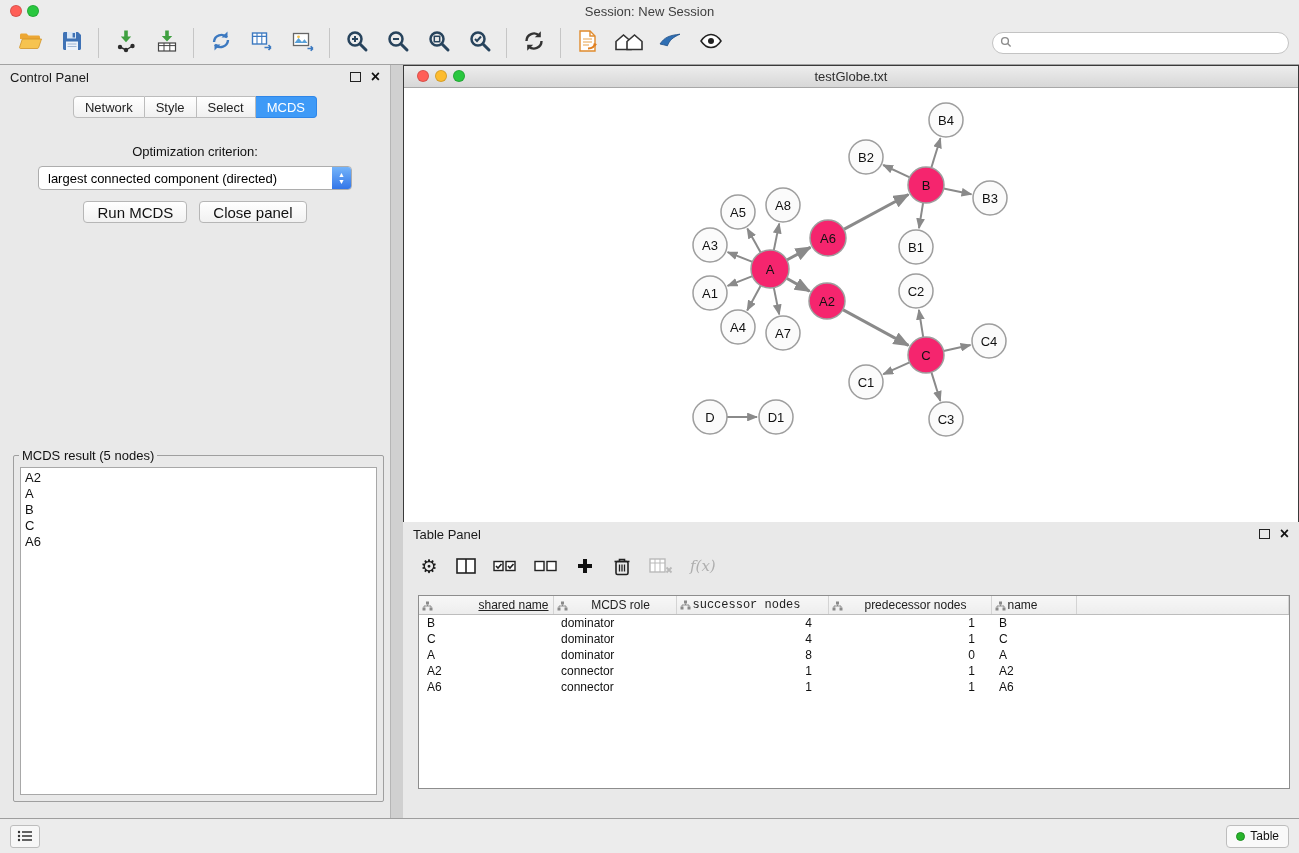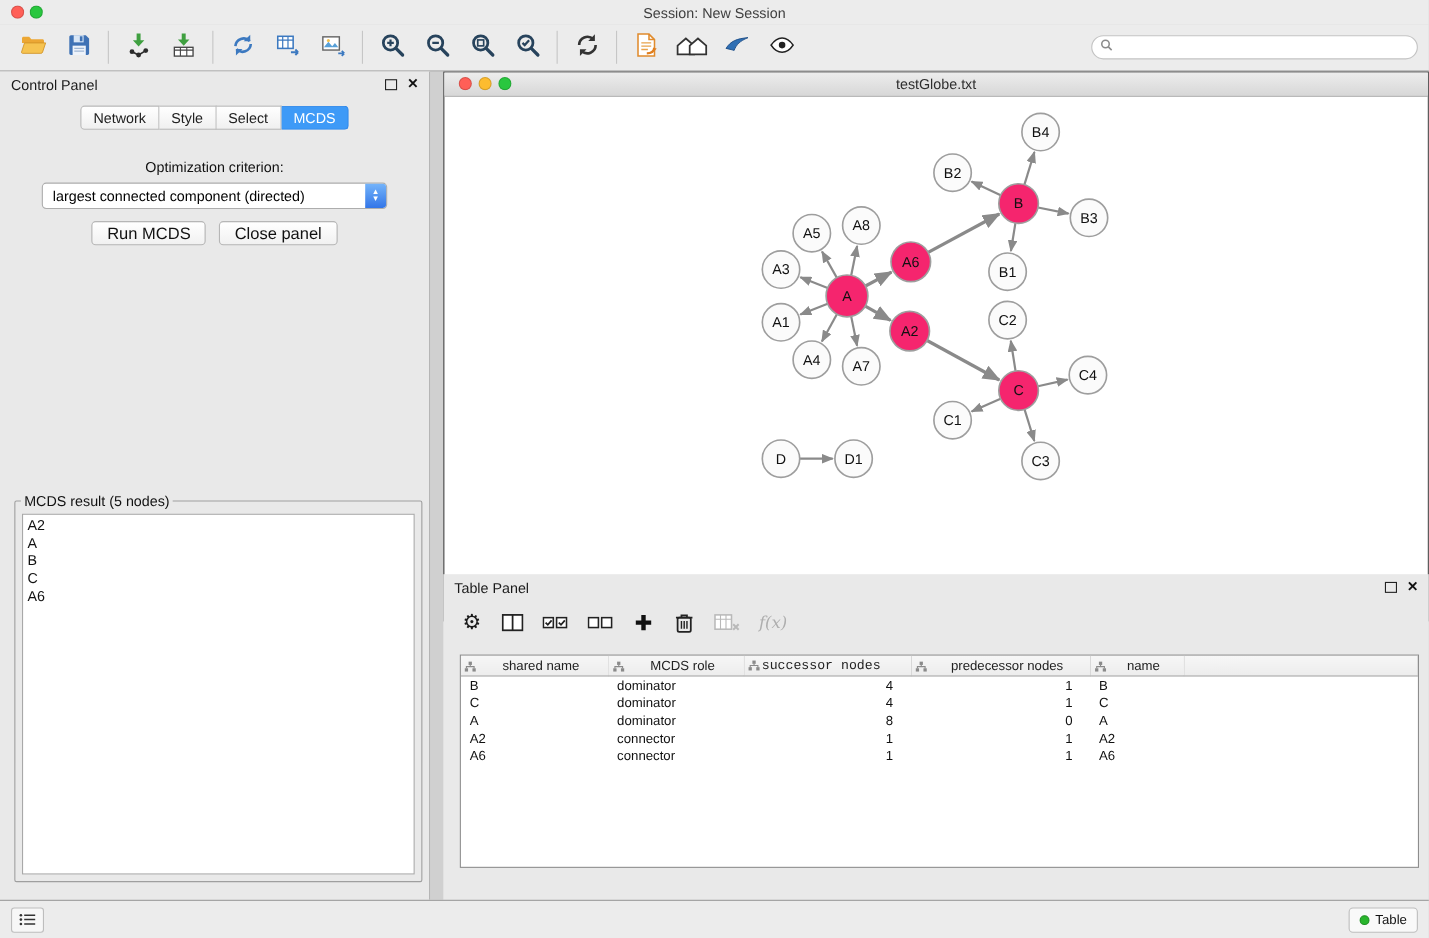--- a/index.html
+++ b/index.html
@@ -442,21 +442,21 @@
       <colgroup>
           <col style="width:134px">
           <col style="width:123px">
           <col style="width:152px">
           <col style="width:163px">
           <col style="width:85px">
           <col>
         </colgroup>
       <thead>
           <tr>
-            <th style="text-align: center;"><span class="hicon"><svg width="11" height="10" viewBox="0 0 11 10">
+            <th style="text-align: right; text-decoration: underline;"><span class="hicon"><svg width="11" height="10" viewBox="0 0 11 10">
                   <rect x="4" y="0.5" width="3" height="3" fill="#8a8a8a"></rect>
                   <rect x="0.5" y="6.5" width="3" height="3" fill="#8a8a8a"></rect>
                   <rect x="7.5" y="6.5" width="3" height="3" fill="#8a8a8a"></rect>
                   <path d="M5.5 3.5v1.5M2 6.5V5h7v1.5" stroke="#8a8a8a" fill="none"></path>
                 </svg></span><span class="hlabel">shared name</span></th>
             <th style="text-align: center;"><span class="hicon"><svg width="11" height="10" viewBox="0 0 11 10">
                   <rect x="4" y="0.5" width="3" height="3" fill="#8a8a8a"></rect>
                   <rect x="0.5" y="6.5" width="3" height="3" fill="#8a8a8a"></rect>
                   <rect x="7.5" y="6.5" width="3" height="3" fill="#8a8a8a"></rect>
                   <path d="M5.5 3.5v1.5M2 6.5V5h7v1.5" stroke="#8a8a8a" fill="none"></path>
@@ -466,21 +466,21 @@
                   <rect x="0.5" y="6.5" width="3" height="3" fill="#8a8a8a"></rect>
                   <rect x="7.5" y="6.5" width="3" height="3" fill="#8a8a8a"></rect>
                   <path d="M5.5 3.5v1.5M2 6.5V5h7v1.5" stroke="#8a8a8a" fill="none"></path>
                 </svg></span><span class="hlabel">successor nodes</span></th>
             <th style="text-align: center;"><span class="hicon"><svg width="11" height="10" viewBox="0 0 11 10">
                   <rect x="4" y="0.5" width="3" height="3" fill="#8a8a8a"></rect>
                   <rect x="0.5" y="6.5" width="3" height="3" fill="#8a8a8a"></rect>
                   <rect x="7.5" y="6.5" width="3" height="3" fill="#8a8a8a"></rect>
                   <path d="M5.5 3.5v1.5M2 6.5V5h7v1.5" stroke="#8a8a8a" fill="none"></path>
                 </svg></span><span class="hlabel">predecessor nodes</span></th>
-            <th style="text-align: center;"><span class="hicon"><svg width="11" height="10" viewBox="0 0 11 10">
+            <th style="text-align: left;"><span class="hicon"><svg width="11" height="10" viewBox="0 0 11 10">
                   <rect x="4" y="0.5" width="3" height="3" fill="#8a8a8a"></rect>
                   <rect x="0.5" y="6.5" width="3" height="3" fill="#8a8a8a"></rect>
                   <rect x="7.5" y="6.5" width="3" height="3" fill="#8a8a8a"></rect>
                   <path d="M5.5 3.5v1.5M2 6.5V5h7v1.5" stroke="#8a8a8a" fill="none"></path>
                 </svg></span><span class="hlabel">name</span></th>
             <th></th>
           </tr>
         </thead>
       <tbody>
           <tr>

